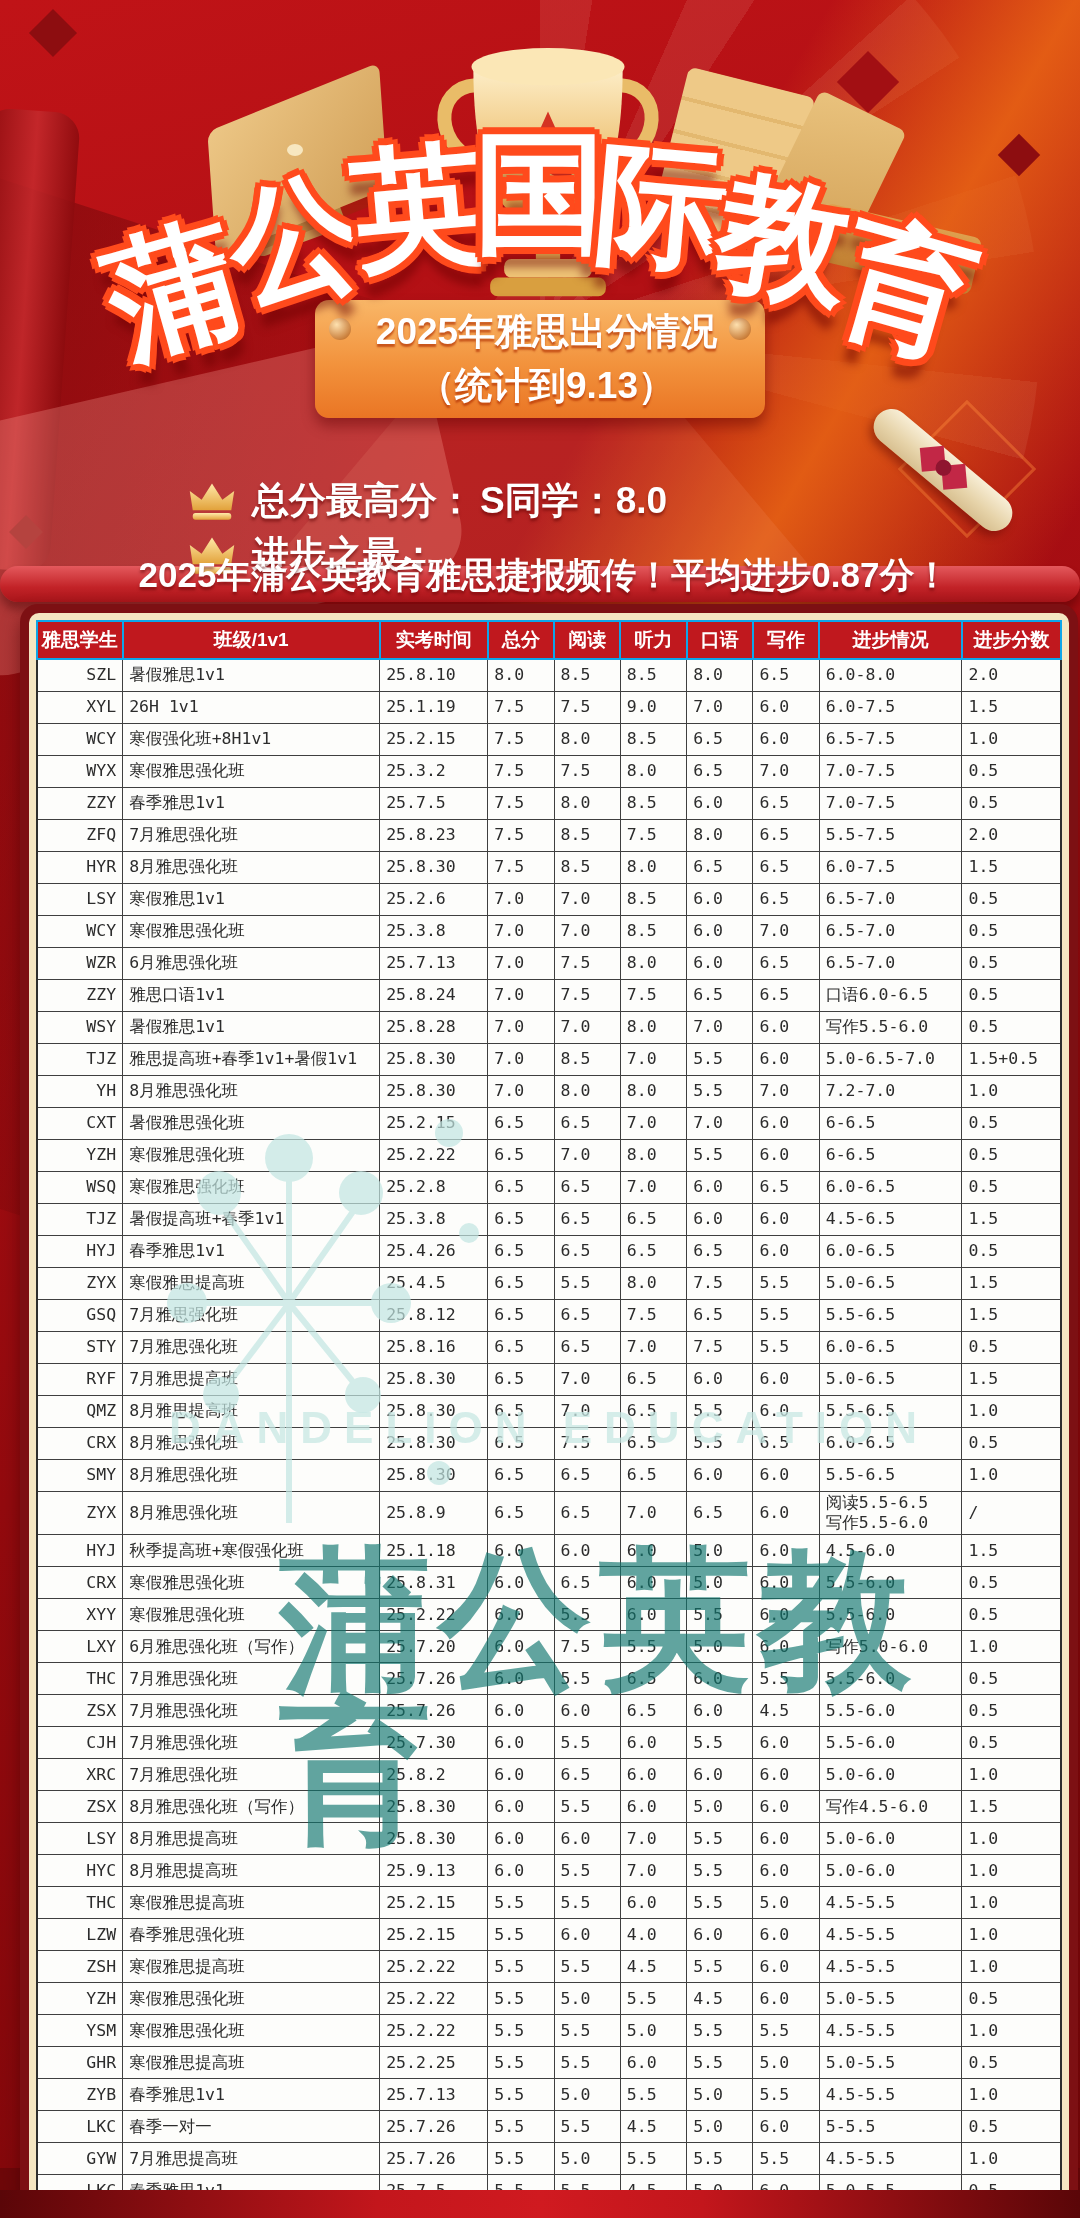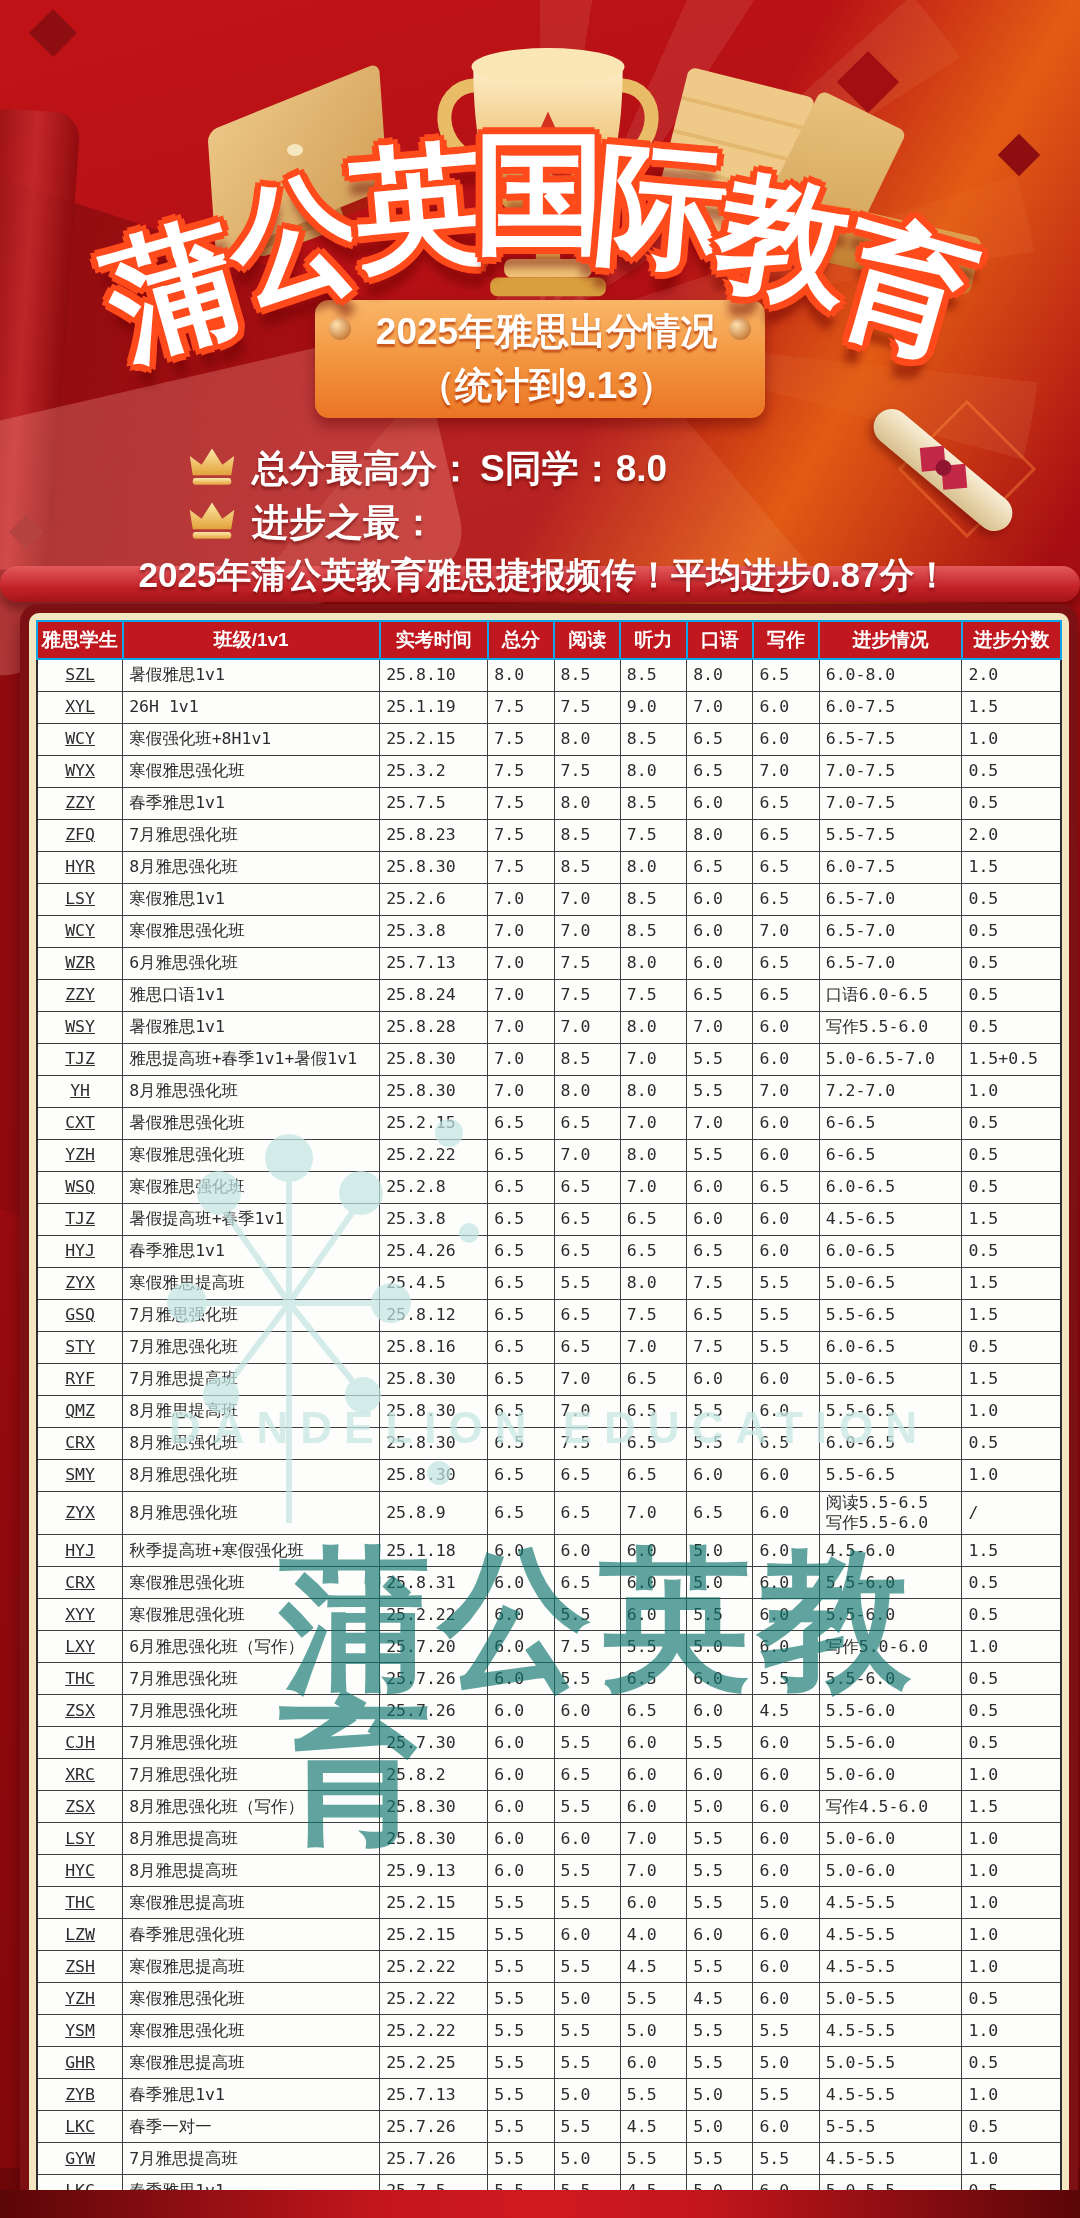--- a/index.html
+++ b/index.html
@@ -64,21 +64,21 @@
   
   .banner{left:315px;top:300px;width:450px;height:118px;z-index:4;border-radius:14px;
     background:linear-gradient(180deg,#f9b768 0%,#f2923c 55%,#ea7524 100%);
     box-shadow:0 8px 14px rgba(90,0,0,.45);display:flex;flex-direction:column;justify-content:center;}
   .banner .line{text-align:center;color:#fff;font-weight:bold;font-size:37px;line-height:1.45;
     text-shadow:0 3px 2px rgba(175,45,0,.65);padding-left:13px;}
   .rivet{position:absolute;width:22px;height:22px;border-radius:50%;top:18px;
     background:radial-gradient(circle at 35% 30%,#ffe2b0,#b65a10);}
   .rivet.left{left:14px;} .rivet.right{right:14px;}
   
-  .hl-row{left:188px;display:flex;align-items:center;gap:16px;z-index:4;}
+  .hl-row{left:188px;display:flex;align-items:flex-end;gap:16px;z-index:4;margin-top:32px;}
   .hl-row.r1{top:444px;} .hl-row.r2{top:498px;}
   .hl-text{color:#fff;font-weight:bold;font-size:37px;text-shadow:0 3px 3px rgba(90,0,0,.5);white-space:nowrap;}
   .tagline{left:4px;top:552px;width:100%;text-align:center;color:#fff;font-weight:bold;font-size:35px;
     z-index:4;text-shadow:0 3px 3px rgba(90,0,0,.5);}
   .scroll-decor{left:858px;top:452px;width:170px;height:36px;transform:rotate(40deg);z-index:3;
     border-radius:18px;background:linear-gradient(180deg,#f8eed6,#e6d3a9 60%,#d8c091);
     box-shadow:0 6px 8px rgba(80,0,0,.4);}
   .bow{position:absolute;left:62px;top:-6px;width:46px;height:46px;}
   .bow .wing{position:absolute;width:24px;height:24px;background:#c22746;transform:rotate(45deg);top:10px;}
   .bow .wing.w1{left:-4px;} .bow .wing.w2{left:24px;}
@@ -92,21 +92,21 @@
   .table-inner{background:#f5e6c2;border-radius:10px;padding:7px;position:relative;}
   table.scores{width:100%;border-collapse:collapse;table-layout:fixed;background:#fdfdfb;
     border:2px solid #2e2e2e;}
   table.scores th{
     background:#c0181e;color:#ffffff;font-weight:bold;font-size:19px;height:36px;
     border:2px solid #0ea5e9;text-align:center;padding:0 2px;}
   table.scores td{
     border:1.6px solid #3f3f3f;color:#2c2c2c;font-size:16.5px;height:29px;line-height:1.22;
     font-family:"DejaVu Sans Mono","Liberation Mono",monospace;padding:1px 6px;vertical-align:middle;
     overflow:hidden;}
-  td.col-student{text-align:center;padding:1px 2px;text-decoration:underline;}
+  td.col-student{text-align:right;padding:1px 2px;}
   td.col-class{padding-left:8px;}
   td.col-progress{white-space:pre-line;}
   
   .watermark{position:absolute;inset:0;z-index:5;pointer-events:none;color:#bfe3df;}
   .wm-latin{position:absolute;left:0;top:790px;width:100%;text-align:center;font-size:44px;font-weight:bold;
     letter-spacing:12px;color:#c8e8e4;opacity:.75;}
   .wm-cjk{position:absolute;left:250px;top:930px;font-size:152px;font-weight:bold;letter-spacing:8px;
     color:#0f766e;opacity:.65;line-height:1;}
   .wm-art{position:absolute;left:110px;top:440px;opacity:.7;}
   

